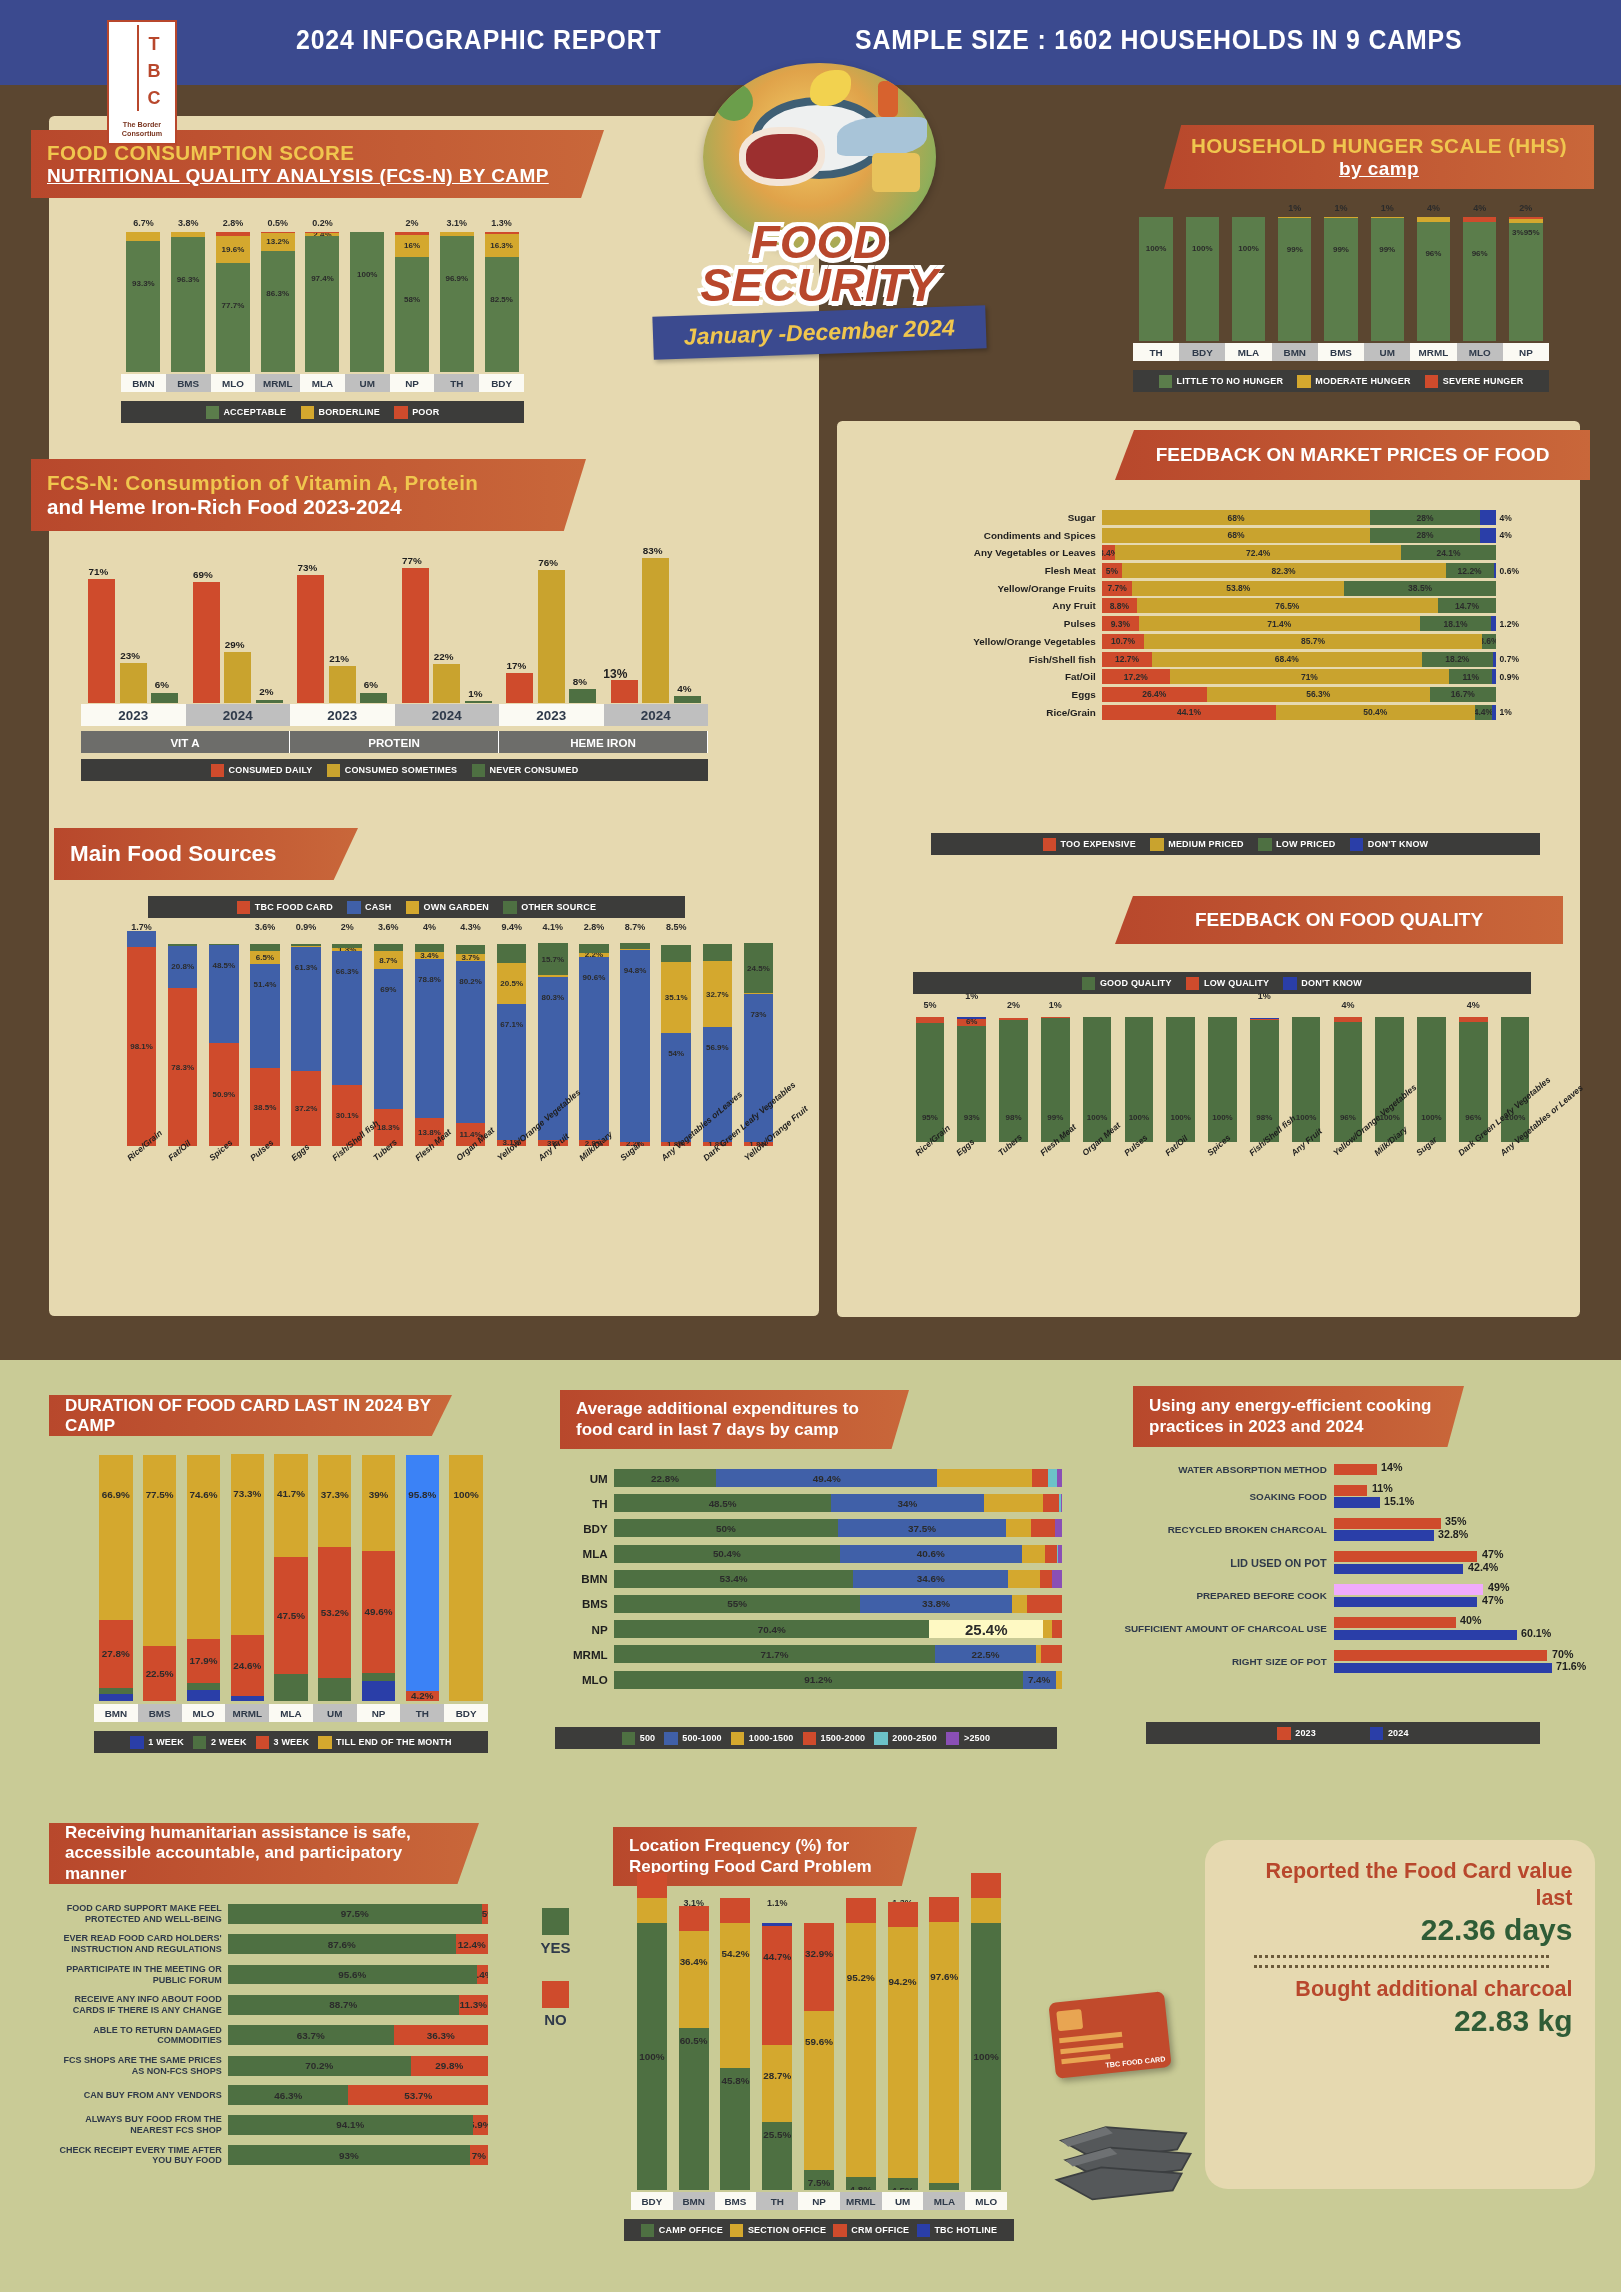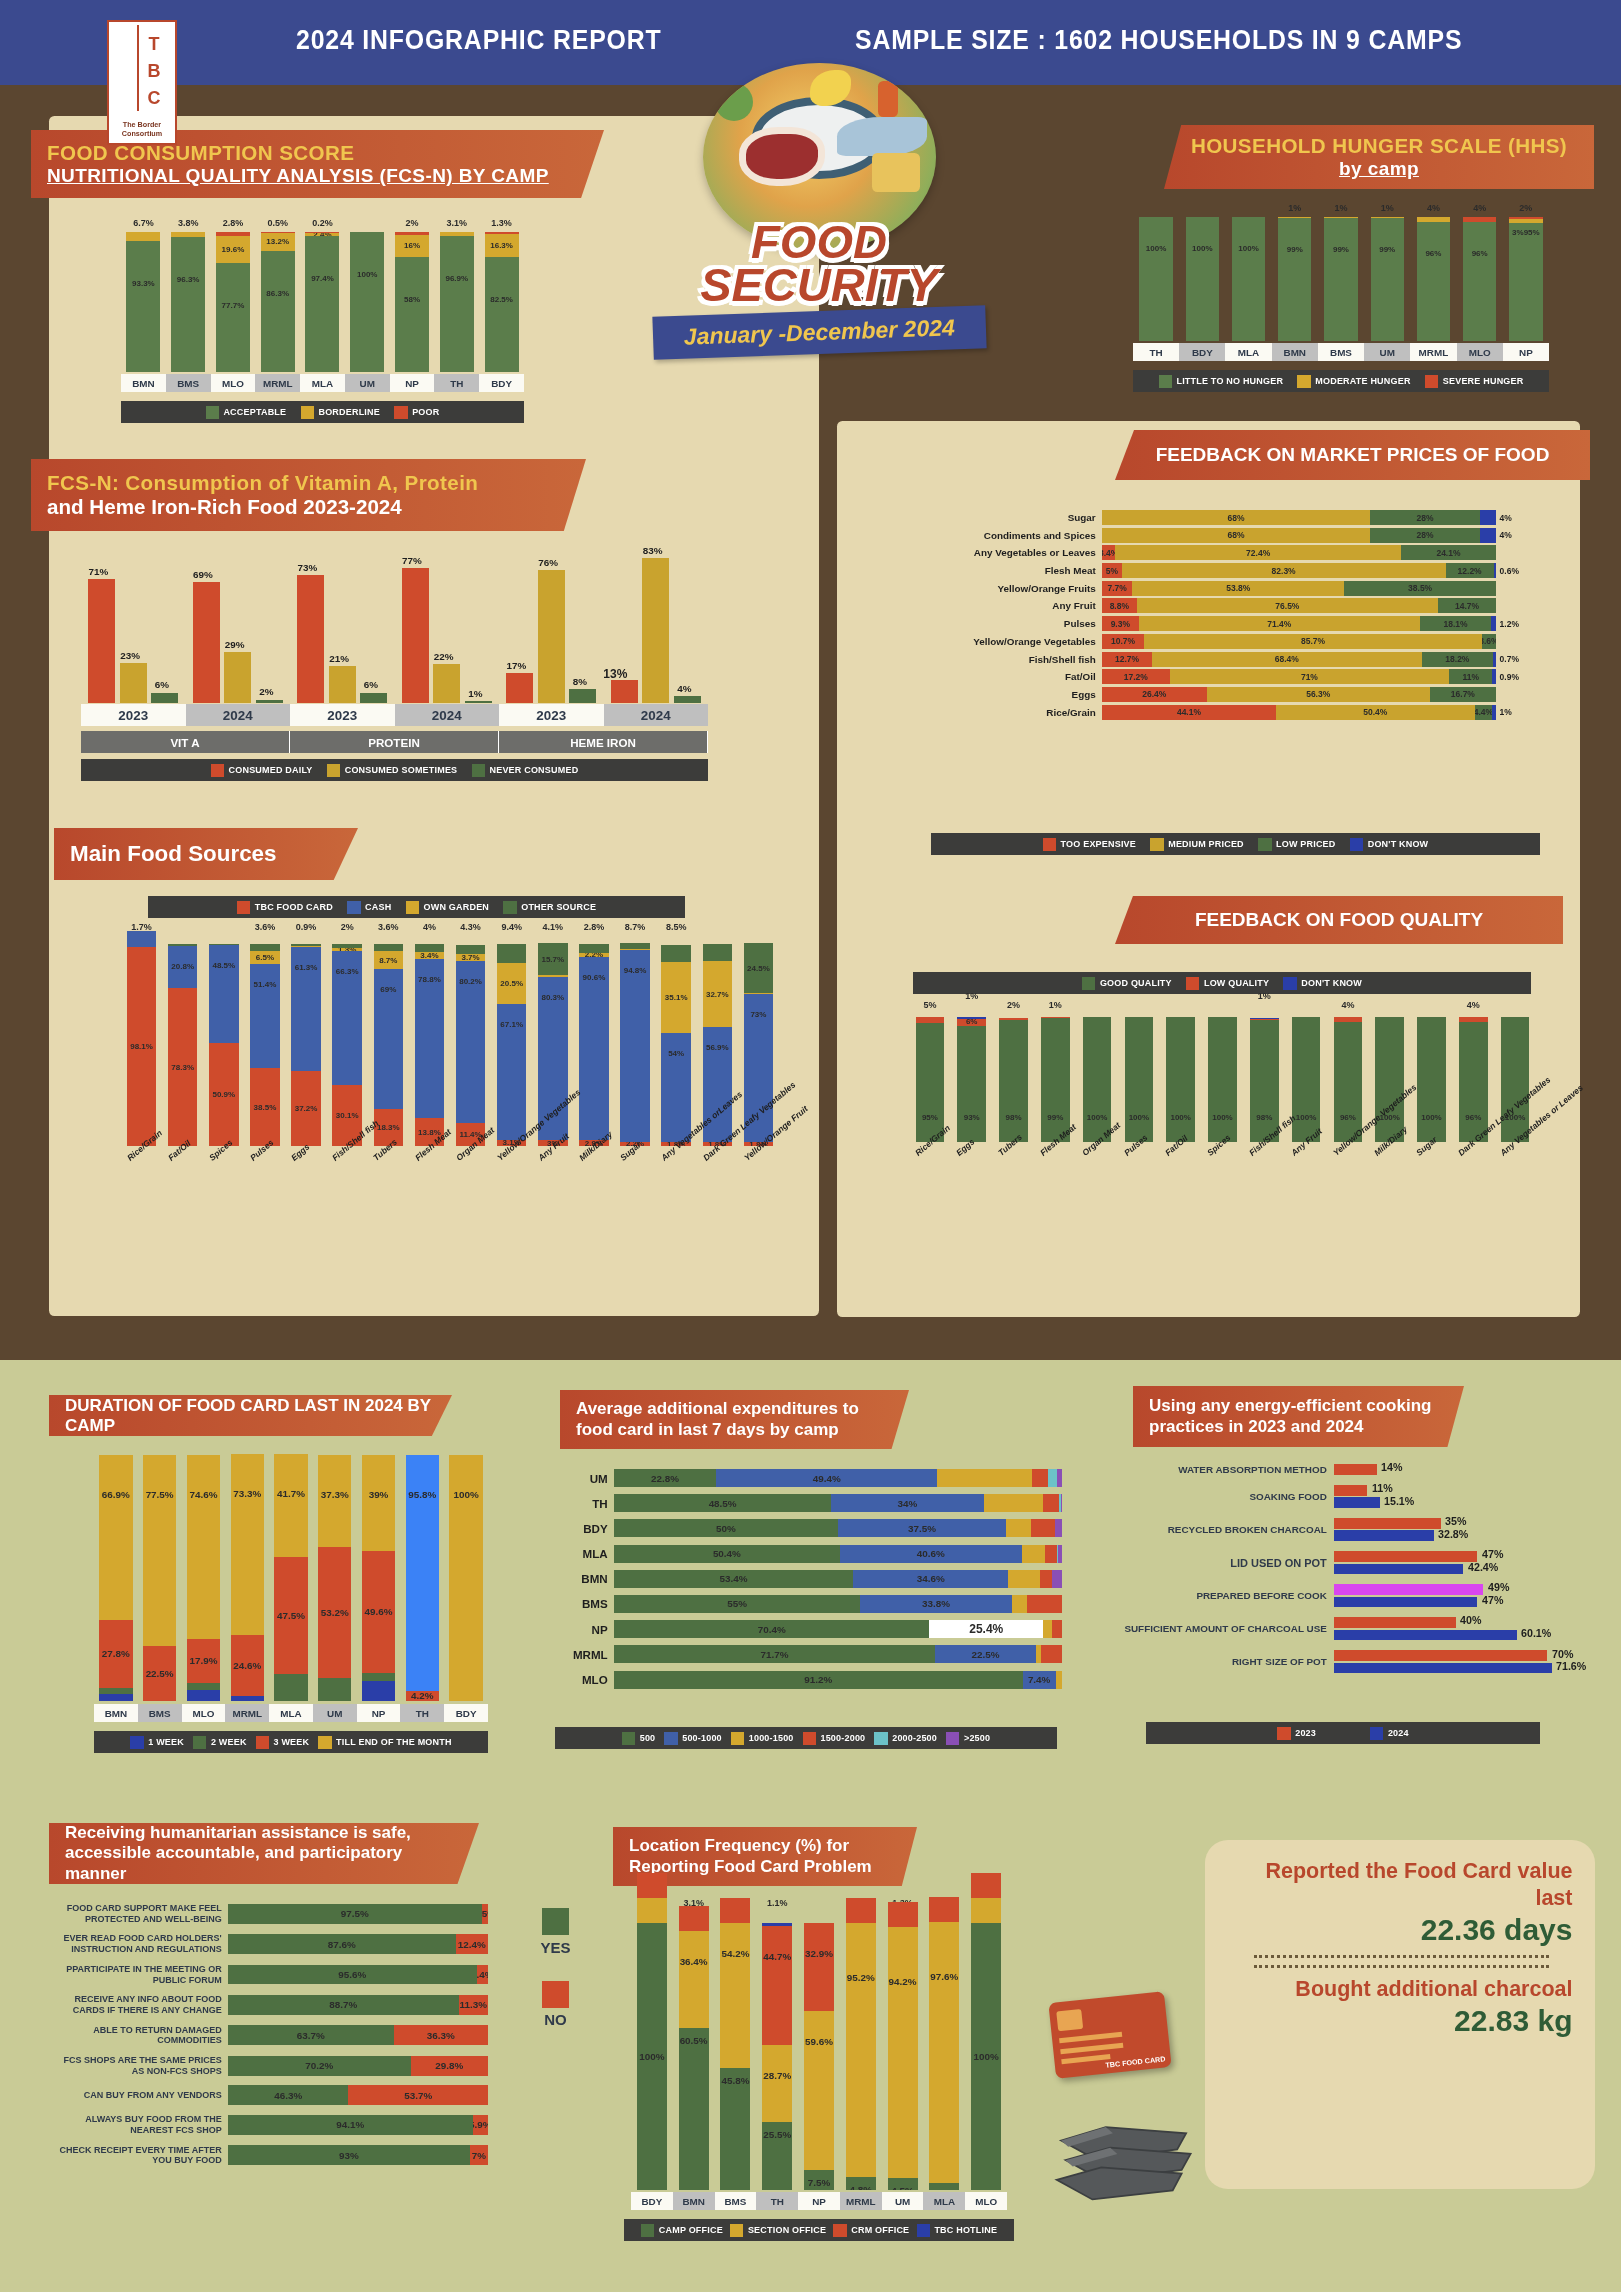--- a/index.html
+++ b/index.html
@@ -1041,21 +1041,21 @@
         <div class="hseg" style="width:3.5000000000000004%;background:#d4a82e;font-size:9.9px"></div>
         <div class="hseg" style="width:7.7%;background:#cf4b2c;font-size:9.9px"></div>
         <div class="hseg" style="width:0%;background:#6cc2c8;font-size:9.9px"></div>
         <div class="hseg" style="width:0%;background:#8a4fb5;font-size:9.9px"></div>
       </div>
     </div>
     <div class="hbar-row" style="margin-bottom:7.2px">
       <div class="hbar-lab" style="width:54px;font-size:11.6px">NP</div>
       <div class="hbar-track" style="height:18px">
         <div class="hseg" style="width:70.39999999999999%;background:#4e7042;font-size:9.9px">70.4%</div>
-        <div class="hseg" style="width:25.399999999999995%;background:#ffffff;font-size:12px">25.4%</div>
+        <div class="hseg" style="width:25.399999999999995%;background:#fef9c3;font-size:15px">25.4%</div>
         <div class="hseg" style="width:1.8999999999999997%;background:#d4a82e;font-size:9.9px"></div>
         <div class="hseg" style="width:2.3%;background:#cf4b2c;font-size:9.9px"></div>
         <div class="hseg" style="width:0%;background:#6cc2c8;font-size:9.9px"></div>
         <div class="hseg" style="width:0%;background:#8a4fb5;font-size:9.9px"></div>
       </div>
     </div>
     <div class="hbar-row" style="margin-bottom:7.2px">
       <div class="hbar-lab" style="width:54px;font-size:11.6px">MRML</div>
       <div class="hbar-track" style="height:18px">
         <div class="hseg" style="width:71.7%;background:#4e7042;font-size:9.9px">71.7%</div>
@@ -1146,21 +1146,21 @@
         <span style="position:absolute;left:148px;top:-2.7px;font-size:10.7px;font-weight:bold;color:#1e1e1e;white-space:nowrap">47%</span>
         </div>
         <div style="height:10.7px;width:129px;background:#2a3ea8;position:relative;margin-top:1.8px">
         <span style="position:absolute;left:134px;top:-2.7px;font-size:10.7px;font-weight:bold;color:#1e1e1e;white-space:nowrap">42.4%</span>
         </div>
       </div>
     </div>
     <div style="display:flex;align-items:center;margin-bottom:9.9px">
       <div style="width:210px;text-align:right;padding-right:7.2px;font-size:9.9px;font-weight:bold;color:#2f3a4a">PREPARED BEFORE COOK</div>
       <div>
-        <div style="height:10.7px;width:149px;background:#d946ef;position:relative">
+        <div style="height:10.7px;width:149px;background:#f0abfc;position:relative">
         <span style="position:absolute;left:154px;top:-2.7px;font-size:10.7px;font-weight:bold;color:#1e1e1e;white-space:nowrap">49%</span>
         </div>
         <div style="height:10.7px;width:143px;background:#2a3ea8;position:relative;margin-top:1.8px">
         <span style="position:absolute;left:148px;top:-2.7px;font-size:10.7px;font-weight:bold;color:#1e1e1e;white-space:nowrap">47%</span>
         </div>
       </div>
     </div>
     <div style="display:flex;align-items:center;margin-bottom:9.9px">
       <div style="width:210px;text-align:right;padding-right:7.2px;font-size:9.9px;font-weight:bold;color:#2f3a4a">SUFFICIENT AMOUNT OF CHARCOAL USE</div>
       <div>

